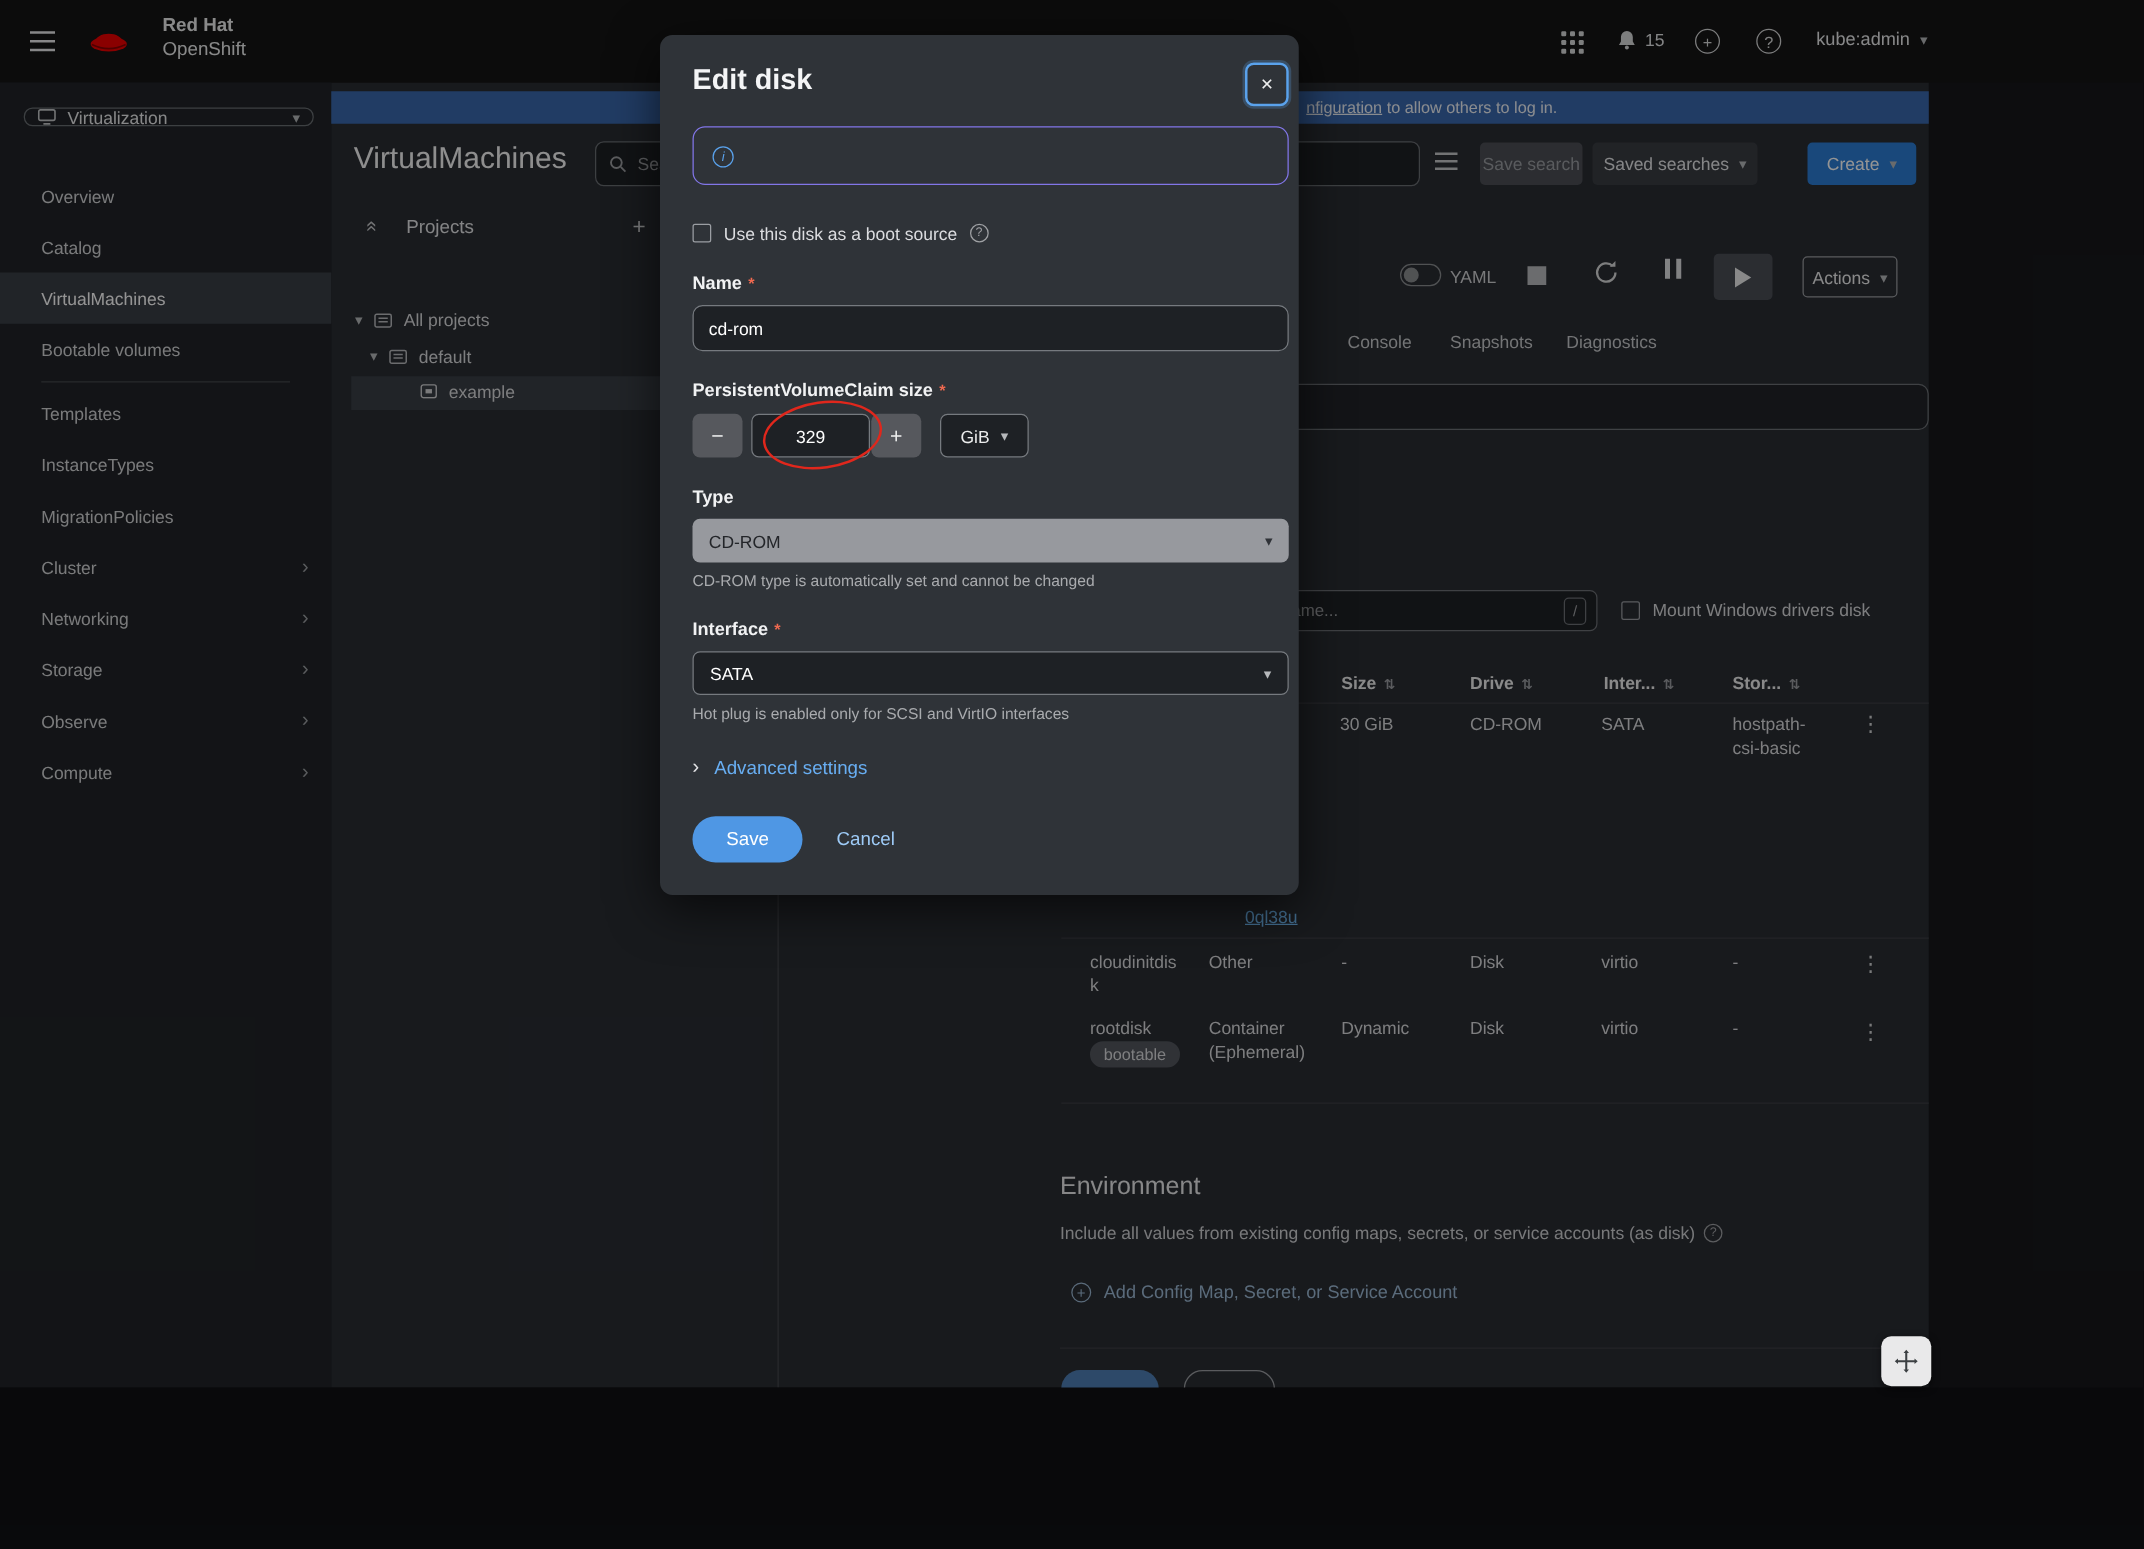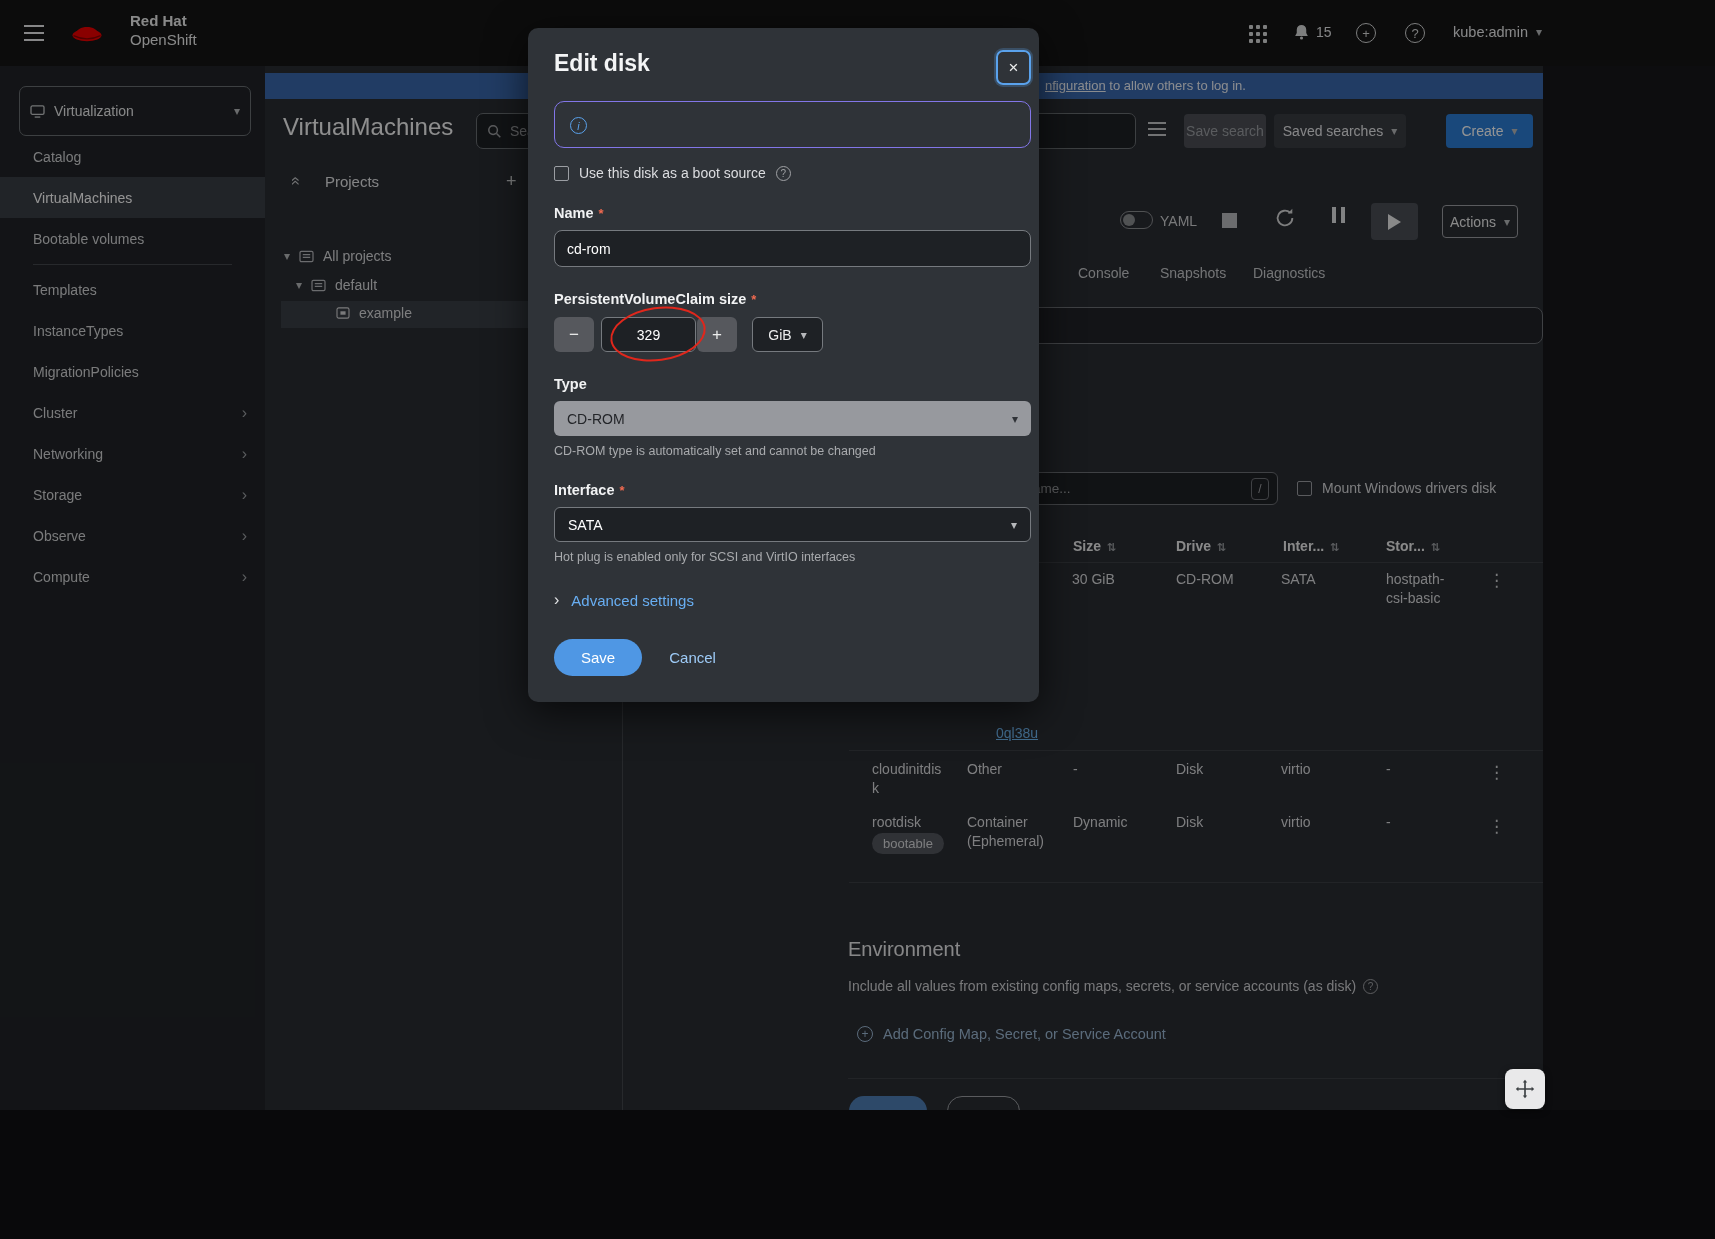--- a/index.html
+++ b/index.html
@@ -20,21 +20,21 @@
   .bellwrap{left:1292px;top:22px;display:flex;align-items:center;gap:5px;cursor:pointer}
   .notif-count{font-size:14px;color:#e4e5e7}
   .circle-ic{width:20px;height:20px;border:1.6px solid #d8d9da;border-radius:50%;display:flex;align-items:center;justify-content:center;font-size:13px;color:#d8d9da;cursor:pointer}
   .plus-ic{left:1356px;top:23px}
   .help-ic{left:1405px;top:23px}
   .userwrap{left:1453px;top:24px;display:flex;align-items:center;gap:8px;cursor:pointer;font-size:14.5px;color:#e8e9ea}
   .caret{color:#b6b8bb;font-size:12px}
 
   
   .sidebar{left:0;top:66px;width:265px;height:1044px;background:#212428;z-index:2}
-  .persp{position:absolute;left:19px;top:20px;width:232px;height:50px;border:1px solid #6a6e73;border-radius:7px;display:flex;align-items:center;gap:9px;padding:0 10px;font-size:14px;color:#e8e9ea;cursor:pointer}
+  .persp{position:absolute;left:19px;top:20px;width:232px;height:15px;border:1px solid #6a6e73;border-radius:7px;display:flex;align-items:center;gap:9px;padding:0 10px;font-size:14px;color:#e8e9ea;cursor:pointer}
   .persp .spacer{flex:1}
   .nav{position:absolute;left:0;top:70px;width:265px}
   .nav-item{height:41px;display:flex;align-items:center;padding:0 18px 0 33px;font-size:14px;color:#d2d3d5;cursor:pointer}
   .nav-item.active{background:#3a3e45;color:#fff}
   .nav-item .grow{flex:1}
   .nav-div{height:1px;background:#44474c;margin:5px 33px 4px 33px}
   .chev{color:#9b9ea2;font-size:16px}
 
   
   .content-bg{left:265px;top:66px;width:1278px;height:1044px;background:#2a2d33;z-index:1}
@@ -106,21 +106,21 @@
   .move-btn{left:1505px;top:1069px;width:40px;height:40px;background:#e9e9ea;border-radius:8px;display:flex;align-items:center;justify-content:center;z-index:45;cursor:pointer;box-shadow:0 2px 6px rgba(0,0,0,.5)}
 
   .modal{left:528px;top:28px;width:511px;background:#2f3338;border-radius:10px;padding:22px 8px 26px 26px;z-index:50;box-shadow:0 10px 40px rgba(0,0,0,.65)}
   .m-head{display:flex;align-items:flex-start;justify-content:space-between}
   .m-title{font-size:23px;font-weight:600;color:#f4f5f6}
   .m-close{width:35px;height:35px;background:transparent;border:2px solid #5aa2ec;border-radius:7px;color:#eceded;font-size:17px;cursor:pointer;box-shadow:0 0 0 2px rgba(90,162,236,.25);display:flex;align-items:center;justify-content:center}
   .m-alert{margin-top:16px;border:1.5px solid #8276e8;border-radius:10px;padding:13px 15px;display:flex;gap:11px}
   .info-i{flex:0 0 auto;width:17px;height:17px;border:1.7px solid #5aa2ec;border-radius:50%;display:flex;align-items:center;justify-content:center;font-size:10.5px;font-style:italic;color:#5aa2ec;margin-top:2px}
   .a-title{font-weight:bold;font-size:15px;color:#f1f2f3}
   .a-desc{margin-top:7px;font-size:14px;color:#cfd1d4;line-height:1.4;max-width:380px}
-  .m-check{display:flex;align-items:center;gap:10px;margin-top:17px;font-size:14px;color:#dcdde0}
+  .m-check{display:flex;align-items:flex-start;gap:10px;margin-top:31px;font-size:14px;color:#dcdde0}
   .f-label{margin-top:24px;font-size:14.5px;font-weight:bold;color:#f1f2f3}
   .req{color:#f16a50;margin-left:5px;font-size:13px}
   .txt{margin-top:9px;width:100%;height:37px;background:#1e2125;border:1px solid #767a7f;border-radius:8px;color:#fff;padding:0 12px;font-size:14px;outline:none}
   .pvc-row{position:relative;margin-top:10px;display:flex;align-items:center}
   .step{width:40px;height:35px;background:#56585d;border:none;border-radius:6px;color:#eceded;font-size:17px;cursor:pointer}
   .gap7{margin-right:7px}
   .pvc-input{width:95px;height:35px;text-align:center;background:#1e2125;border:1px solid #767a7f;border-radius:6px;color:#fff;font-size:14px;margin-right:1px;outline:none}
   .unit{margin-left:15px;width:71px;height:35px;display:flex;align-items:center;justify-content:center;gap:9px;background:#1e2125;border:1px solid #767a7f;border-radius:6px;color:#eceded;font-size:14px;cursor:pointer}
   .annot{position:absolute;left:56px;top:-10px;width:96px;height:54px;border:2.5px solid #e0271c;border-radius:50%;transform:rotate(-8deg);pointer-events:none;z-index:5}
   .select{margin-top:9px;height:35px;display:flex;align-items:center;justify-content:space-between;padding:0 13px;border-radius:6px;font-size:14px;cursor:pointer}
@@ -194,20 +194,23 @@
       <svg width="15" height="13" viewBox="0 0 16 14">
           <rect x="1" y="1" width="14" height="9" rx="1.5" fill="none" stroke="#c5c7c9" stroke-width="1.4"></rect>
           <path d="M5 13h6" stroke="#c5c7c9" stroke-width="1.4"></path>
         </svg>
       <span>Virtualization</span>
       <span class="spacer"></span>
       <span class="caret">▾</span>
     </div>
     <div class="nav">
       <div class="nav-item">
+          <span>Overview</span>
+        </div>
+      <div class="nav-item">
           <span>Catalog</span>
         </div>
       <div class="nav-item active">
           <span>VirtualMachines</span>
         </div>
       <div class="nav-item">
           <span>Bootable volumes</span>
         </div>
       <div class="nav-div"></div>
       <div class="nav-item">

